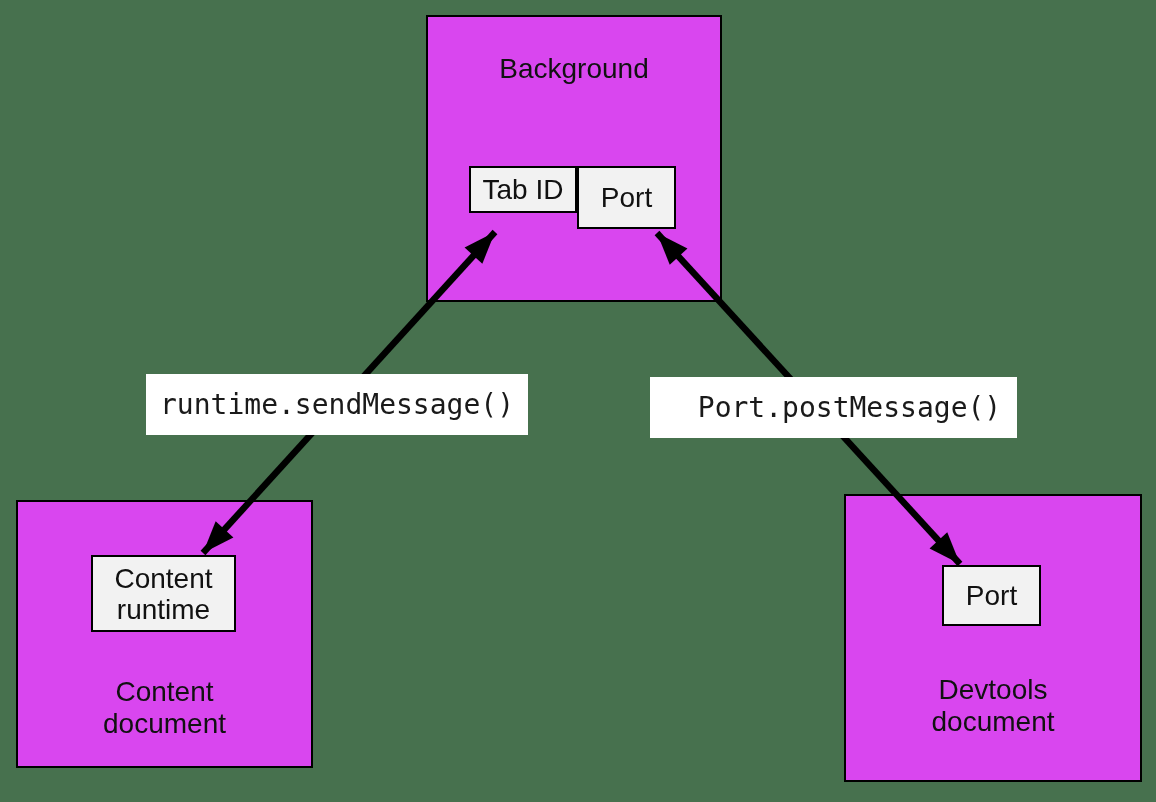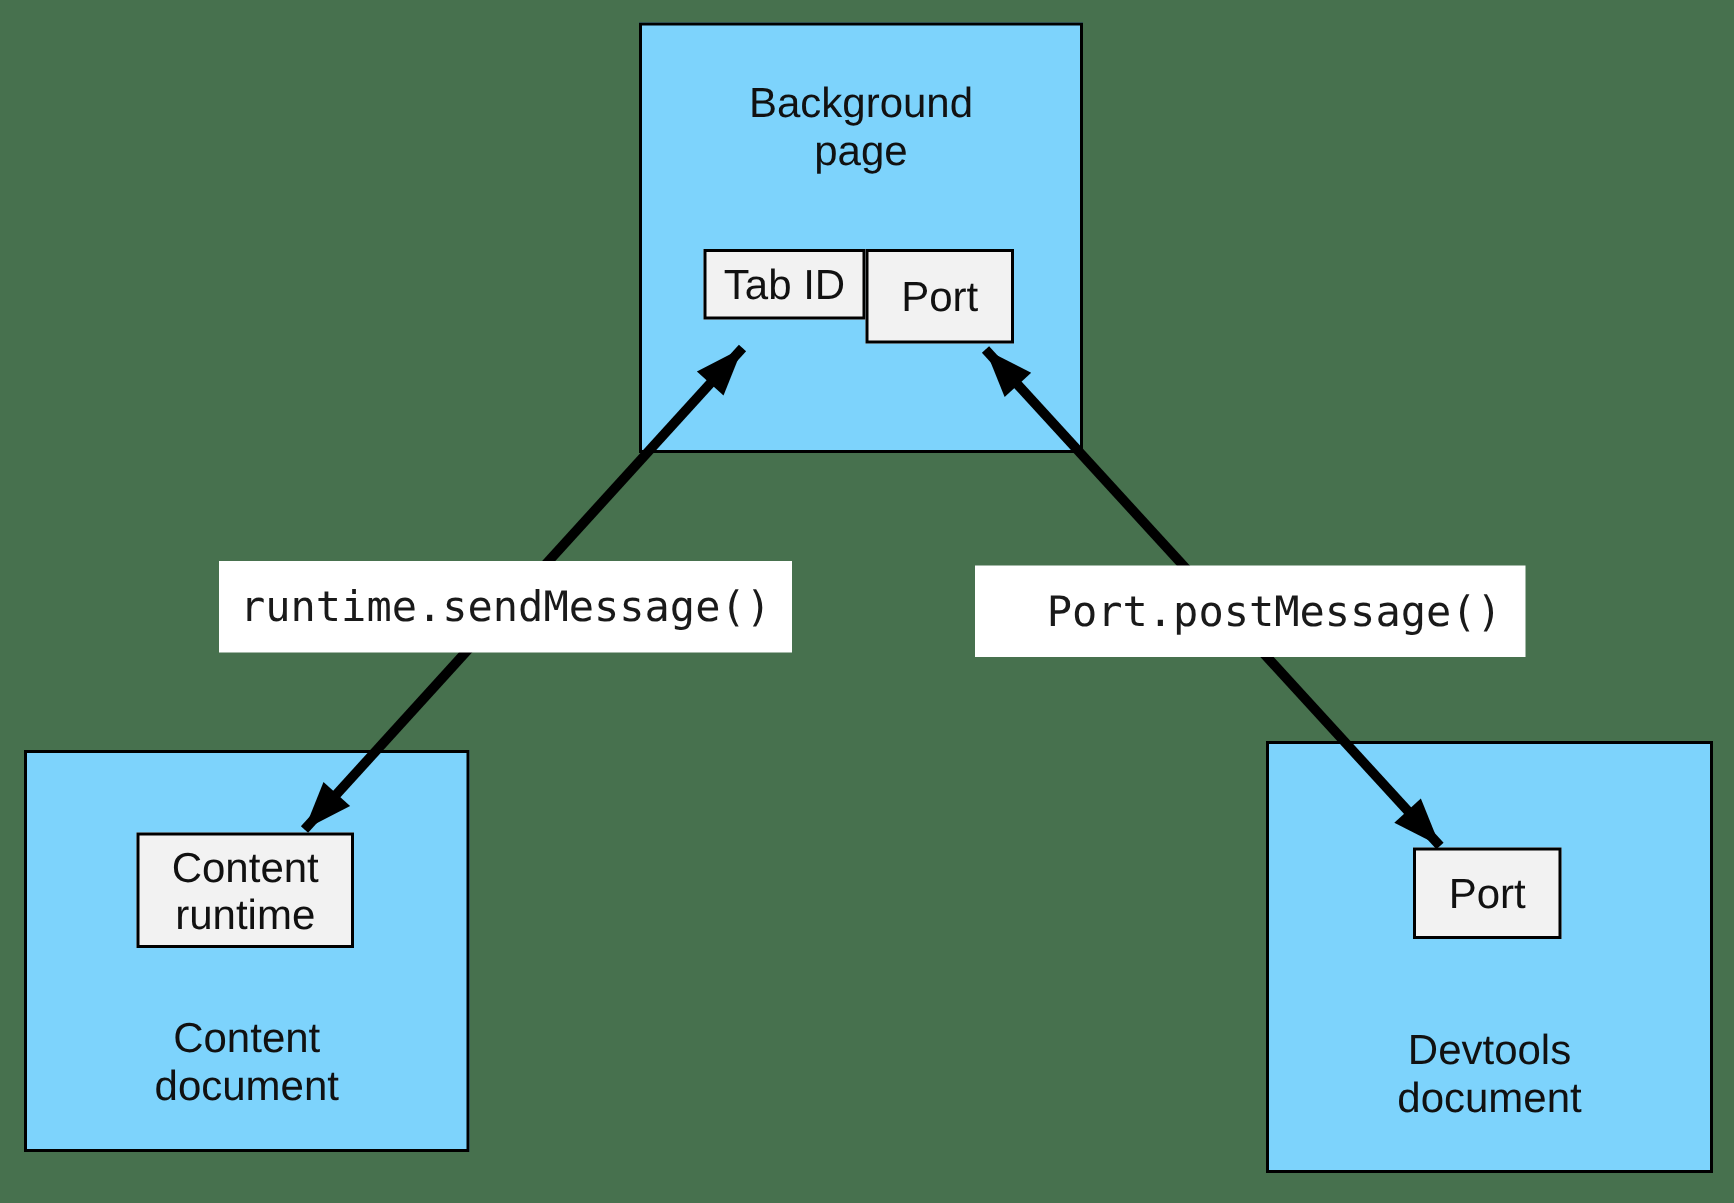--- a/index.html
+++ b/index.html
@@ -11,42 +11,42 @@
     position: relative;
     width: 1156px;
     height: 802px;
     background: #47714e;
     font-family: "Liberation Sans", sans-serif;
     color: #111111;
     overflow: hidden;
   }
   .box {
     position: absolute;
-    background: #7dd3fc;
+    background: #d946ef;
     border: 2.5px solid #000;
     box-sizing: border-box;
     z-index: 1;
     padding-left: 41px;
   }
   .bg-page      { left: 426px; top: 15px;  width: 296px; height: 287px; }
   .content-doc  { left: 16px;  top: 500px; width: 297px; height: 268px; }
   .devtools-doc { left: 844px; top: 494px; width: 298px; height: 288px; }
 
   .title {
     position: absolute;
     left: 0;
     width: 100%;
     text-align: center;
     font-size: 28px;
     line-height: 32px;
   }
   .title .line { display: block; }
   .bg-page-title   { top: 36px; }
   .content-title   { top: 174px; }
-  .devtools-title  { top: 188px; }
+  .devtools-title  { top: 178px; }
 
   .cell {
     position: absolute;
     background: #f2f2f2;
     border: 2px solid #000;
     box-sizing: border-box;
     display: flex;
     align-items: center;
     justify-content: center;
     font-size: 28px;
@@ -97,21 +97,20 @@
   .label-port    { left: 650px; top: 377px; width: 335px; height: 61px; padding-left: 32px; }
 </style>
 </head>
 <body>
 
 <div class="canvas">
 
   <div class="box bg-page">
     <div class="title bg-page-title">
       <span class="line">Background</span>
-      <span class="line">page</span>
     </div>
     <div class="cell tab-id-cell">
       <span>Tab ID</span>
     </div>
     <div class="cell bg-port-cell">
       <span>Port</span>
     </div>
   </div>
 
   <div class="box content-doc">

